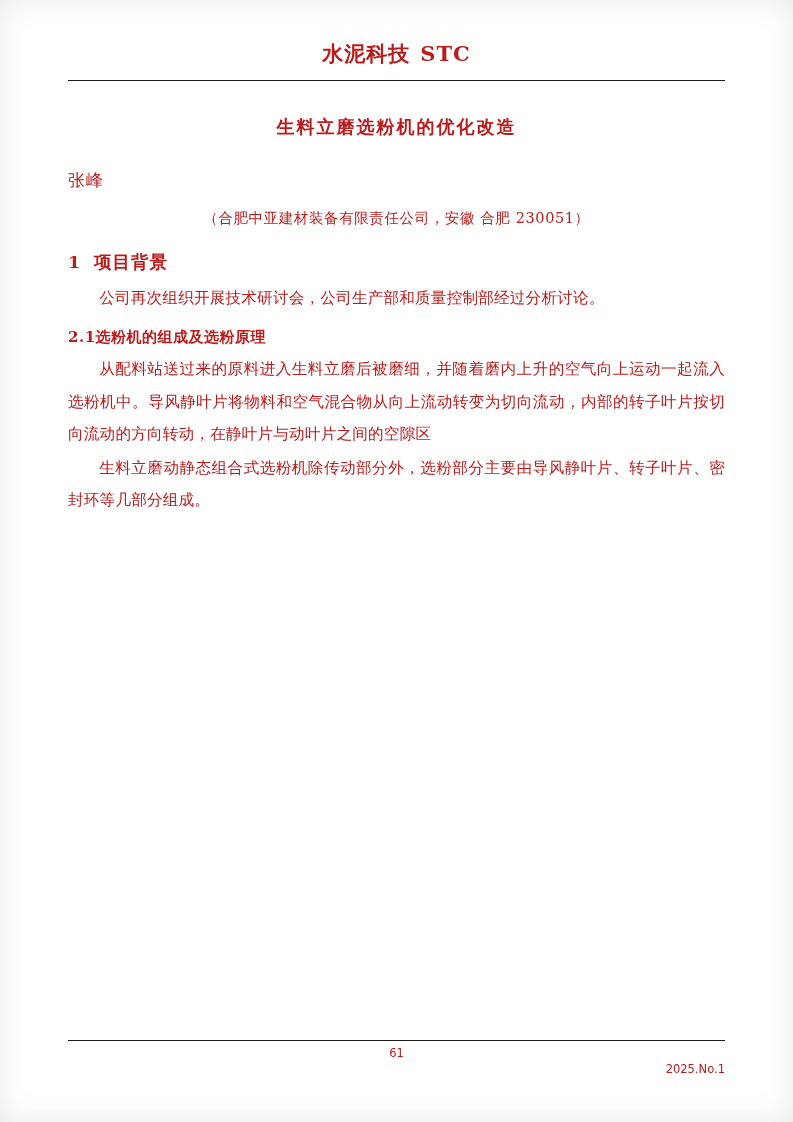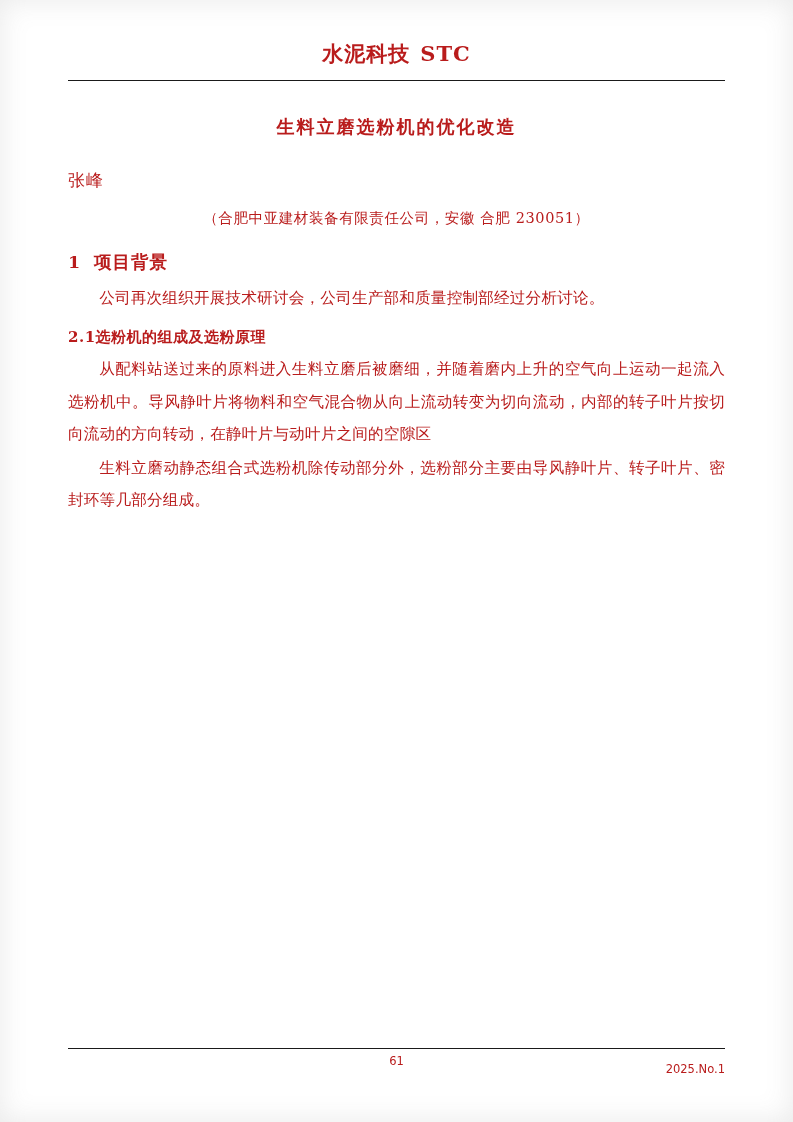--- a/index.html
+++ b/index.html
@@ -104,21 +104,21 @@
     letter-spacing: 0.2px;
   }
 
   
   .footer {
     position: absolute;
     left: 68px;
     right: 68px;
     bottom: 46px;
     border-top: 1.2px solid #1a1a1a;
-    padding-top: 13px;
+    padding-top: 21px;
     font-size: 11.5px;
     display: flex;
     justify-content: space-between;
     align-items: center;
     font-family: "DejaVu Sans", "Liberation Sans", sans-serif;
   }
   .footer .pageno {
     position: absolute;
     left: 50%;
     transform: translateX(-50%);

